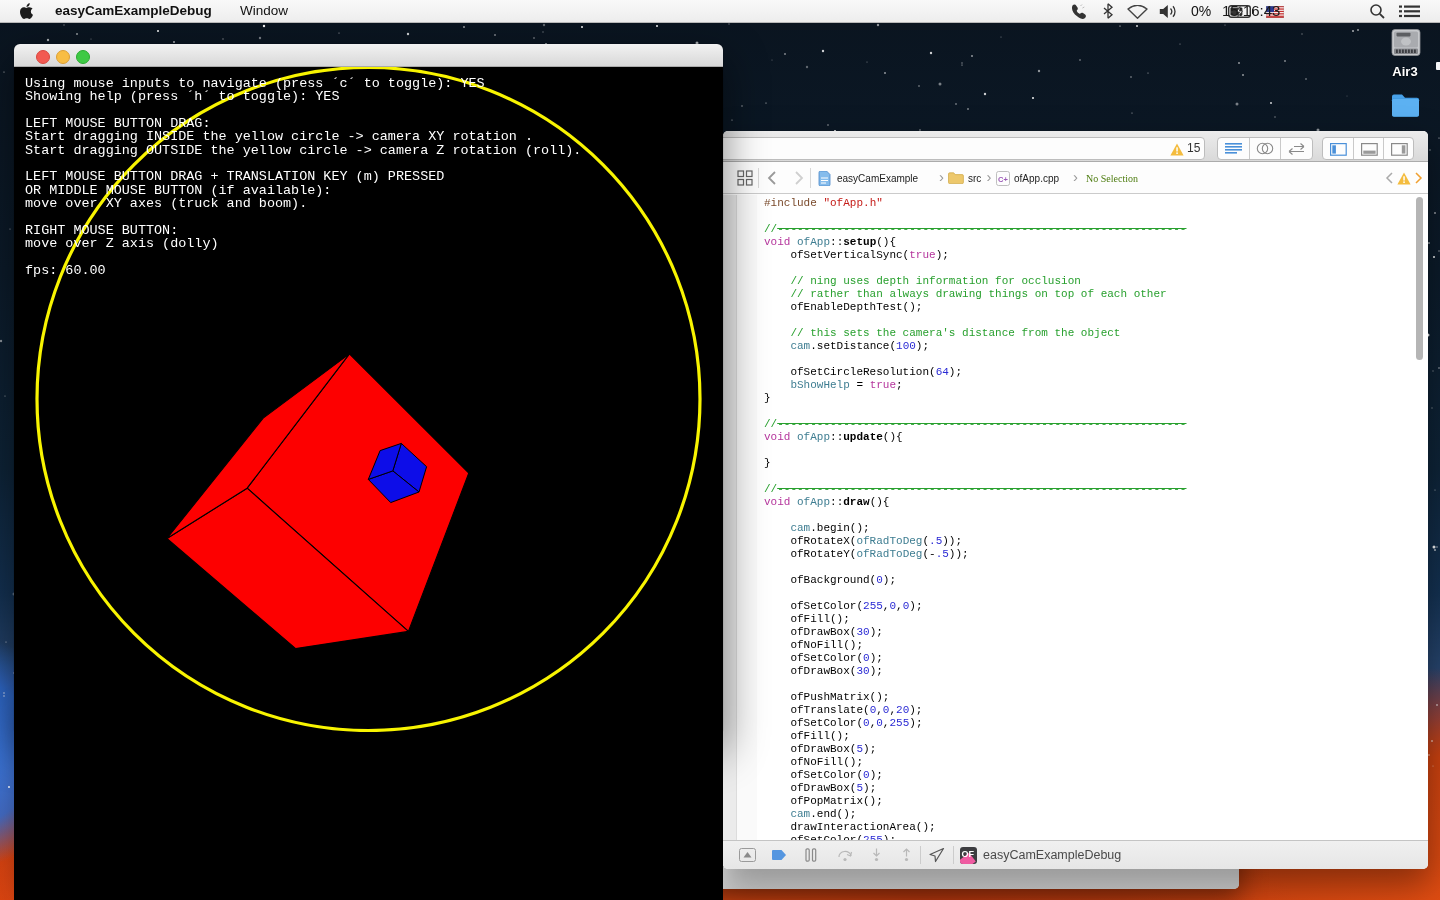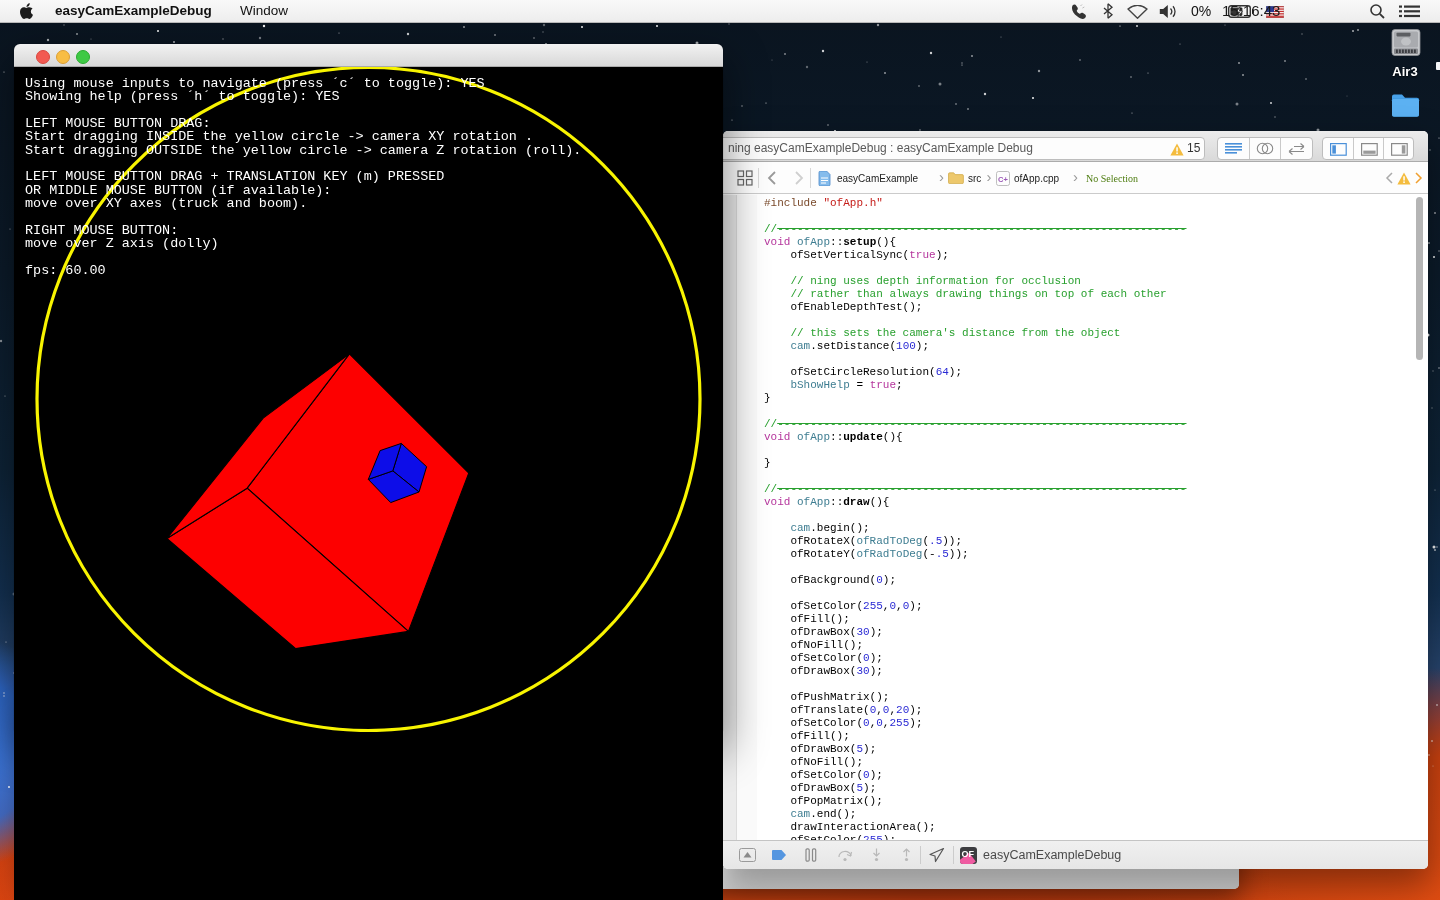--- a/index.html
+++ b/index.html
@@ -312,21 +312,20 @@
             <path d="M2 7.5 h8 a4.5 4.5 0 0 0 -8 0 Z" fill="#888"></path>
           </svg>
   </div>
 </div>
 
 <div class="abs" style="left:0;top:166px;width:1045px;height:23px;background:linear-gradient(#e9e9e9,#d2d2d2);border-top:1px solid #a9a9a9;box-sizing:border-box;"></div>
 </div>
 <div id="xcode">
 <div id="xtoolbar">
   <div class="abs" style="left:-24px;top:6px;width:504px;height:21px;background:#fdfdfd;border:1px solid #bdbdbd;border-radius:4px;">
-    <div class="abs" style="left:28px;top:0;width:380px;height:21px;line-height:21px;font-size:12px;color:#5a5a5a;white-space:nowrap;">ning easyCamExampleDebug : easyCamExample Debug</div>
     <svg class="abs" style="left:470px;top:4.5px" width="14" height="13" viewBox="0 0 14 13">
             <path d="M7 0.5 L13.6 12.4 L0.4 12.4 Z" fill="#f4bc3e"></path>
             <rect x="6.3" y="4.3" width="1.5" height="4.2" fill="#fff"></rect>
             <rect x="6.3" y="9.4" width="1.5" height="1.6" fill="#fff"></rect>
           </svg>
     <div class="abs" style="left:487px;top:0;width:30px;height:21px;line-height:21px;font-size:12px;color:#333;">15</div>
   </div>
 
   <div class="abs" style="left:494px;top:6px;width:94px;height:21px;background:#fdfdfd;border:1px solid #bdbdbd;border-radius:4px;">
     <div class="abs" style="left:31px;top:0;width:1px;height:21px;background:#c9c9c9"></div>

